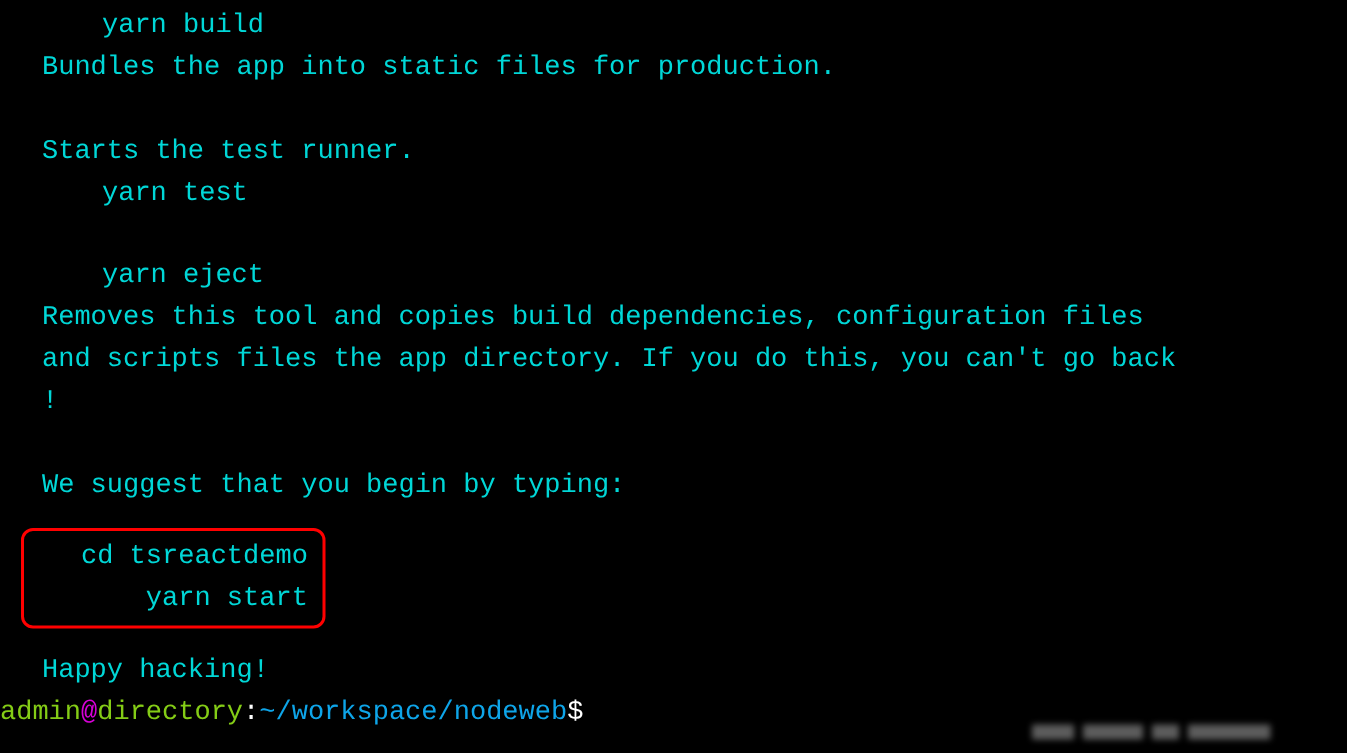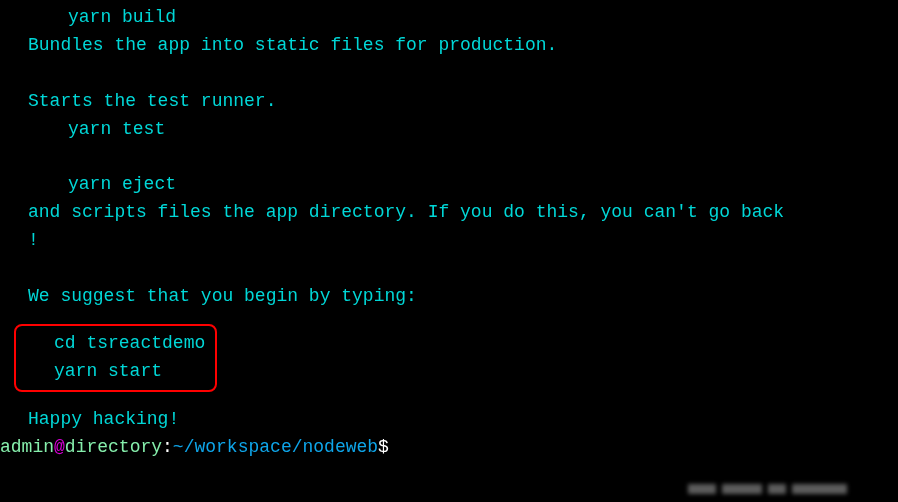--- a/index.html
+++ b/index.html
@@ -16,38 +16,39 @@
       width: 898px;
       height: 502px;
       overflow: hidden;
       padding: 4px 0 0 0;
     }
     .cyan {
       color: #00d7d7;
       margin-left: 28px;
     }
     .yellow {
-      color: #86efac;
+      color: #84cc16;
     }
     .magenta {
       color: #d700d7;
     }
     .blue {
       color: #0ea5e9;
     }
     .white {
       color: #ffffff;
     }
     .red-box {
       display: inline-block;
       border: 2px solid #ff0000;
       border-radius: 8px;
       padding: 4px 10px 4px 10px;
       margin-left: 14px;
       margin-top: 4px;
+      text-align: right;
     }
     .line {
       white-space: pre;
     }
     .indent-1 {
       padding-left: 40px;
     }
     .indent-2 {
     }
     .blank {
@@ -92,20 +93,21 @@
   <div class="output">
     <div class="line cyan indent-1">yarn build</div>
     <div class="line cyan indent-2">Bundles the app into static files for production.</div>
     <div class="blank"></div>
 
     <div class="line cyan indent-2">Starts the test runner.</div>
     <div class="line cyan indent-1">yarn test</div>
     <div class="blank"></div>
 
     <div class="line cyan indent-1">yarn eject</div>
+    <div class="line cyan indent-2">Removes this tool and copies build dependencies, configuration files</div>
     <div class="line cyan indent-2">and scripts files the app directory. If you do this, you can't go back</div>
     <div class="line cyan">!</div>
     <div class="blank"></div>
 
     <div class="line cyan">We suggest that you begin by typing:</div>
     <div class="blank" style="height:0.5em;"></div>
 
     <div class="red-box">
       <div class="line cyan"><span>cd</span><span> tsreactdemo</span></div>
       <div class="line cyan">yarn start</div>

